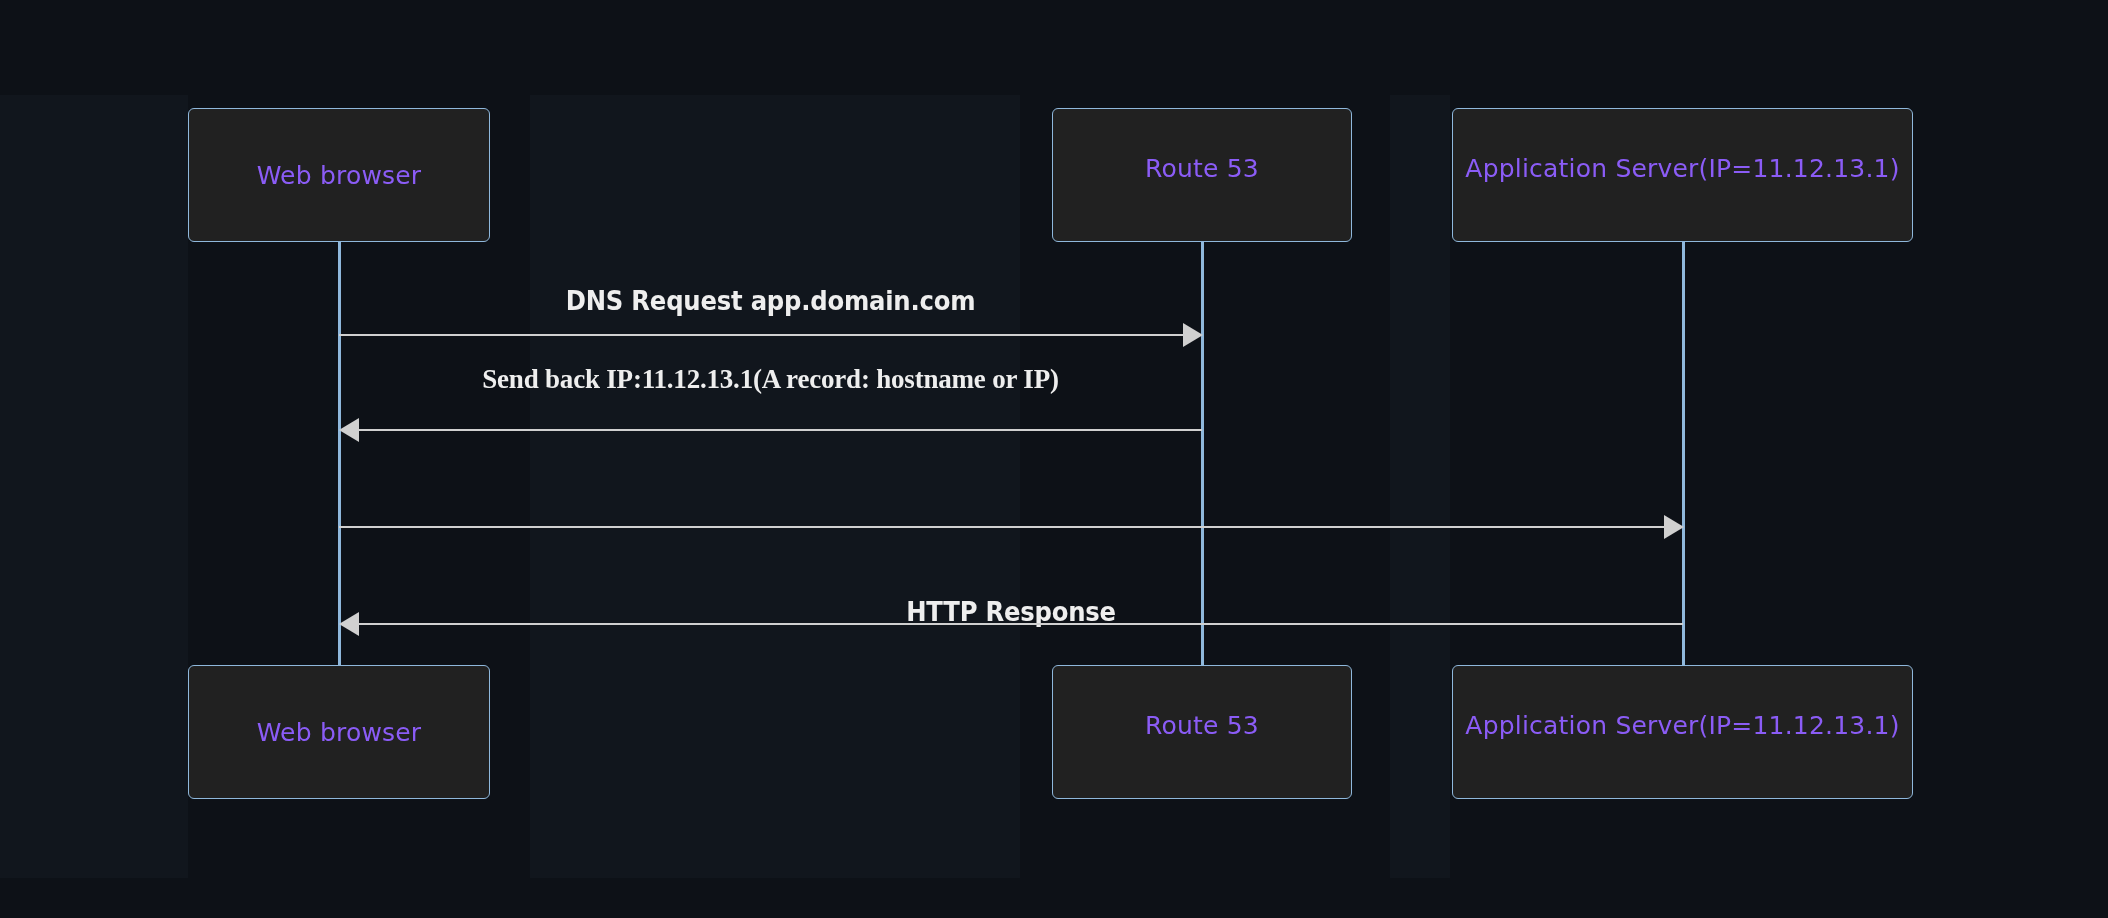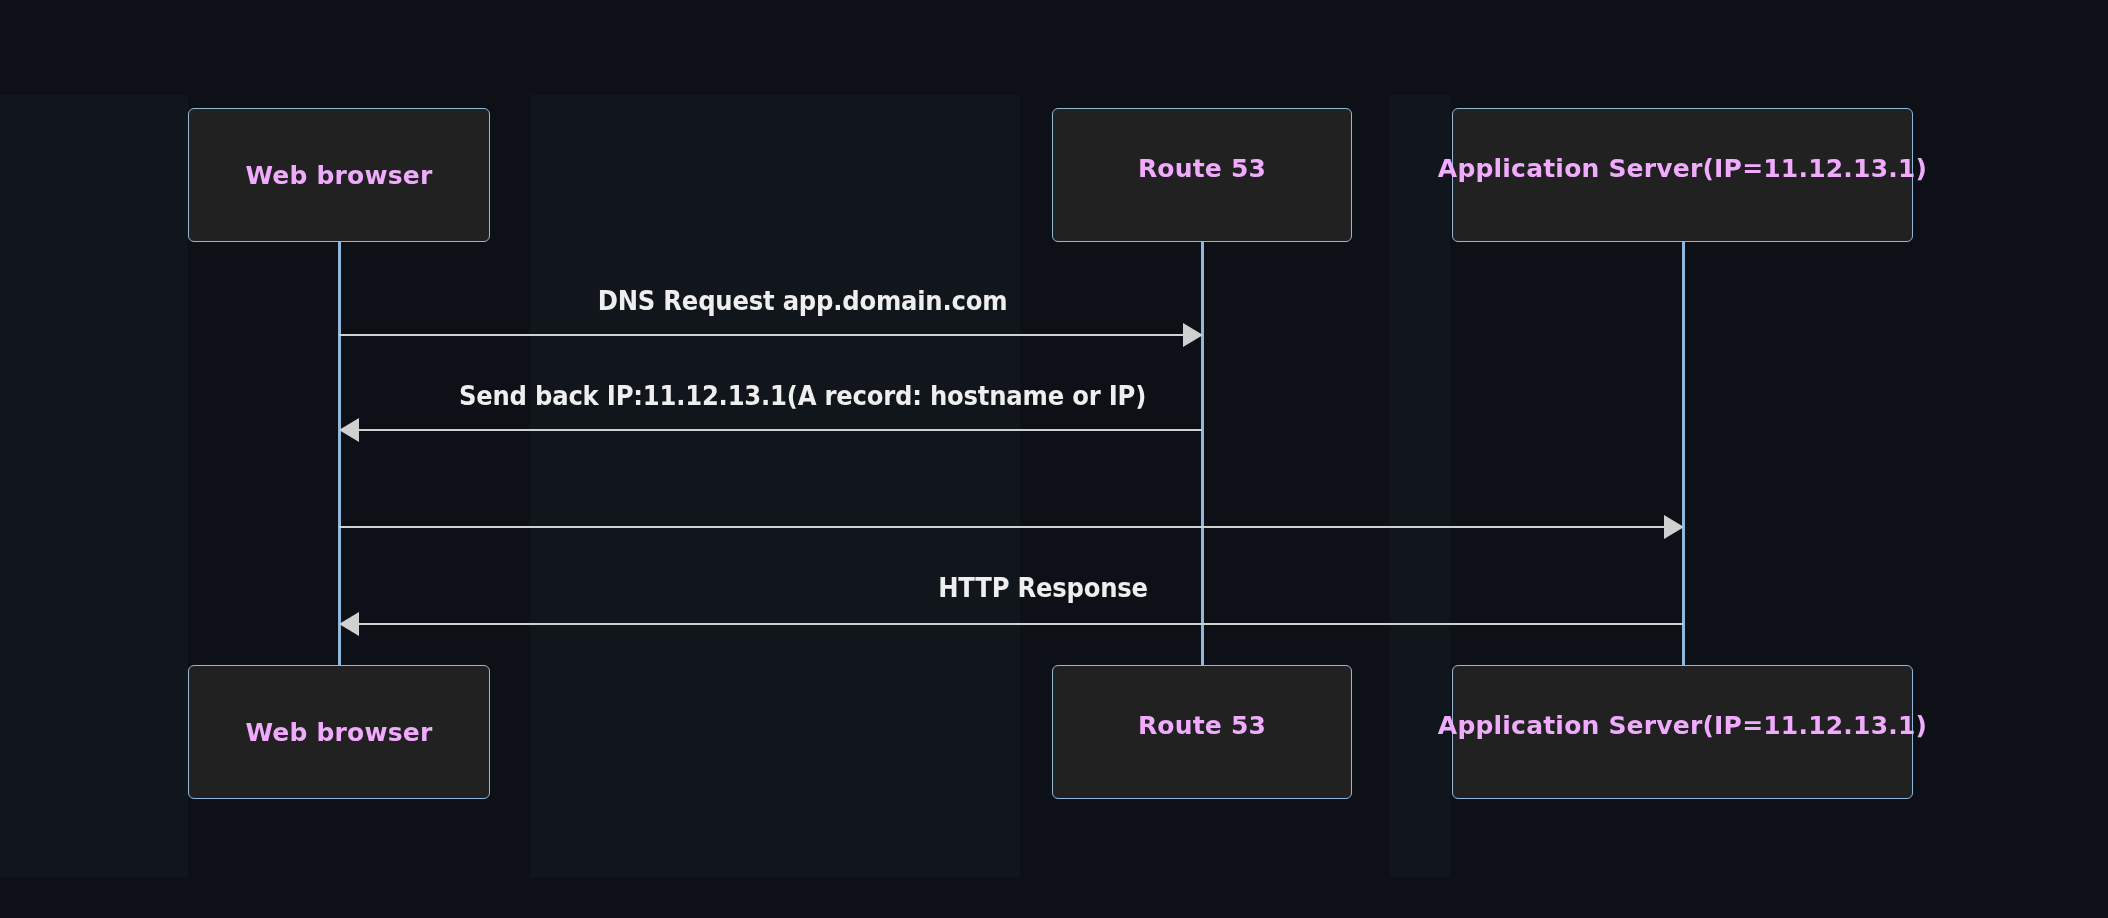--- a/index.html
+++ b/index.html
@@ -38,24 +38,24 @@
     box-sizing: border-box;
     height: 134px;
     background: #212121;
     border: 1.6px solid #8fb8dc;
     border-radius: 6px;
     display: flex;
     align-items: center;
     justify-content: center;
   }
   .participant .plabel {
-    color: #f0abfc;
+    color: #8b5cf6;
     font-family: "DejaVu Sans", sans-serif;
     font-size: 25px;
-    font-weight: 700;
+    font-weight: 400;
     letter-spacing: 0.2px;
     white-space: nowrap;
   }
   
   .participant.label-high .plabel {
     position: relative;
     top: -7px;
   }
   
   .msgline {
@@ -80,21 +80,20 @@
   
   .msglabel {
     position: absolute;
     text-align: center;
     color: #eeeeee;
     font-family: "DejaVu Sans Condensed", "Liberation Sans Narrow", "DejaVu Sans", sans-serif;
     font-size: 27px;
     font-weight: 700;
     letter-spacing: -0.2px;
     white-space: nowrap;
-    padding-left: 32px;
   }
 </style>
 </head>
 <body>
 
 <div id="canvas">
 
   <div class="band" style="left:0px; width:188px;"></div>
   <div class="band" style="left:530px; width:490px;"></div>
   <div class="band" style="left:1390px; width:60px;"></div>
@@ -112,28 +111,28 @@
   </div>
 
   <div class="participant label-high" style="left:1452px; top:108px; width:461px;">
     <span class="plabel">Application Server(IP=11.12.13.1)</span>
   </div>
 
   <div class="msglabel" style="left:339px; top:285px; width:863px;">DNS Request app.domain.com</div>
   <div class="msgline" style="left:339px; top:334px; width:845px;"></div>
   <div class="arrowhead right" style="left:1183px; top:323px;"></div>
 
-  <div class="msglabel" style="left:339px; top:380px; width:863px;">Send back IP:11.12.13.1(A record: hostname or IP)</div>
+  <div class="msglabel" style="left:339px; top:364px; width:863px;font-family:Liberation Serif, serif;">Send back IP:11.12.13.1(A record: hostname or IP)</div>
   <div class="msgline" style="left:357px; top:429px; width:845px;"></div>
   <div class="arrowhead left" style="left:339px; top:418px;"></div>
 
   <div class="msgline" style="left:339px; top:526px; width:1326px;"></div>
   <div class="arrowhead right" style="left:1664px; top:515px;"></div>
 
-  <div class="msglabel" style="left:339px; top:572px; width:1344px;">HTTP Response</div>
+  <div class="msglabel" style="left:339px; top:596px; width:1344px;">HTTP Response</div>
   <div class="msgline" style="left:357px; top:623px; width:1326px;"></div>
   <div class="arrowhead left" style="left:339px; top:612px;"></div>
 
   <div class="participant" style="left:188px; top:665px; width:302px;">
     <span class="plabel">Web browser</span>
   </div>
 
   <div class="participant label-high" style="left:1052px; top:665px; width:300px;">
     <span class="plabel">Route 53</span>
   </div>

